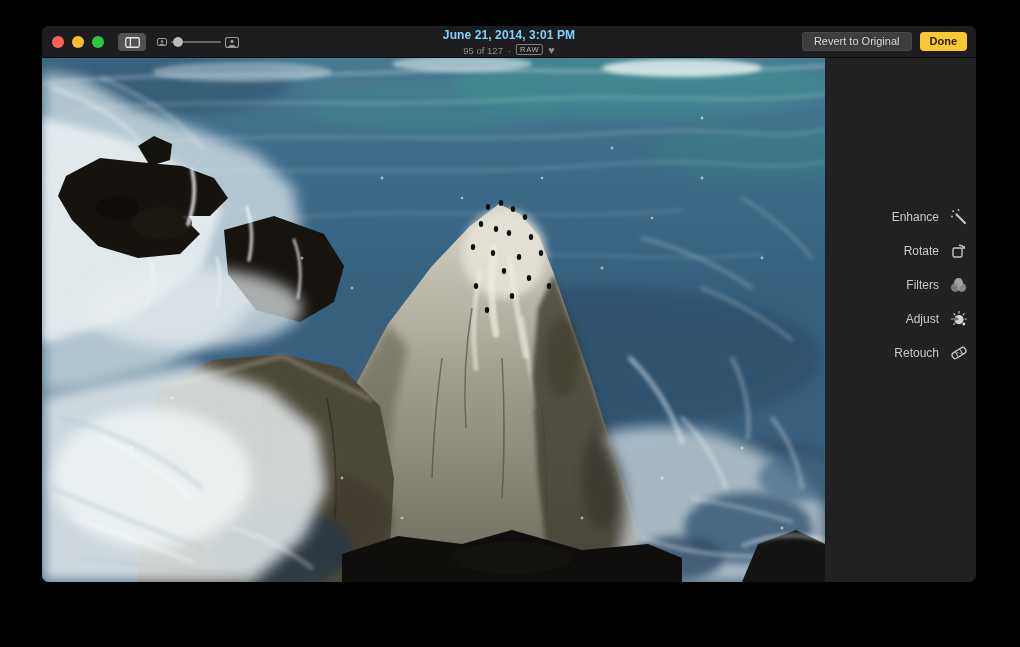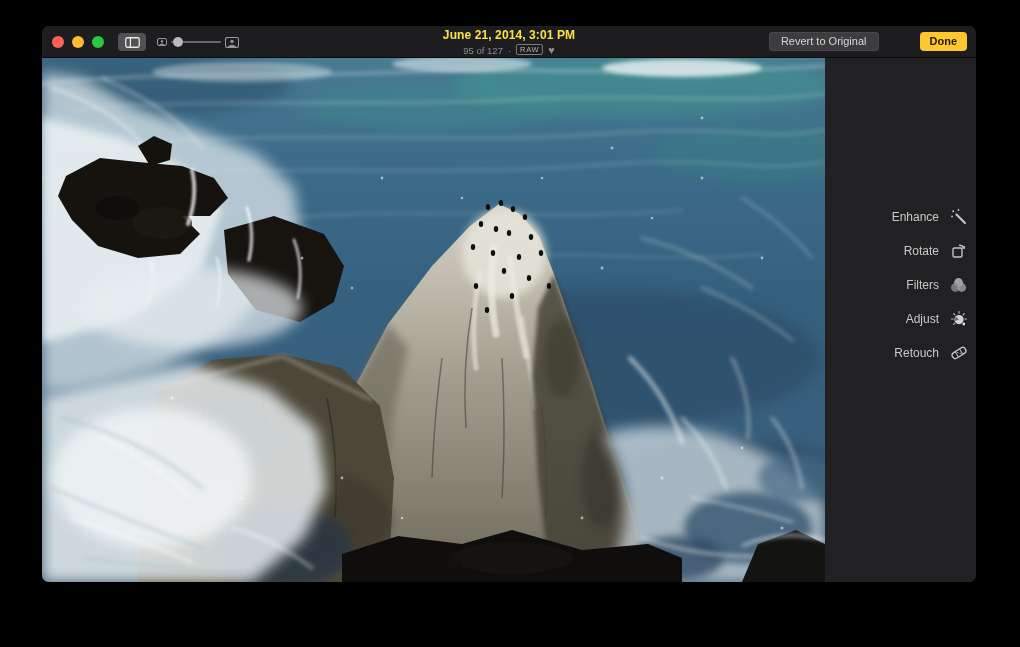--- a/index.html
+++ b/index.html
@@ -33,37 +33,37 @@
     width:50px;height:2px;background:#67676a;border-radius:1px;position:relative;margin:0 4px;
   }
   .zoom-thumb{
     position:absolute;top:-4px;left:2px;width:10px;height:10px;border-radius:50%;
     background:#b9b9bc;box-shadow:0 0 1px #000;
   }
   .title-block{
     position:absolute;left:50%;top:3px;transform:translateX(-50%);
     text-align:center;white-space:nowrap;line-height:1;
   }
-  .title{font-size:12px;font-weight:700;color:#fde047;letter-spacing:.1px;}
+  .title{font-size:12px;font-weight:700;color:#7dd3fc;letter-spacing:.1px;}
   .subtitle{
     margin-top:3px;font-size:9.5px;color:#8d8d8f;
     display:flex;align-items:flex-end;justify-content:center;gap:5px;
   }
   .raw-badge{
     border:1px solid #7e7e80;border-radius:2px;color:#b3b3b5;
     font-size:7.5px;font-weight:400;letter-spacing:.6px;padding:0 3px;line-height:9px;height:9px;
   }
   .heart{font-size:11px;color:#8d8d8f;line-height:10px;}
-  .toolbar-right{position:absolute;right:9px;top:6px;display:flex;gap:24px;align-items:flex-end;}
+  .toolbar-right{position:absolute;right:9px;top:6px;display:flex;gap:8px;align-items:flex-end;}
   .btn{
     height:19px;border-radius:4px;font-size:11px;display:flex;align-items:center;
     padding:0 12px;line-height:1;cursor:default;
   }
   .btn-revert{background:#3d3d3f;color:#d6d6d7;box-shadow:inset 0 0 0 1px #48484a;}
-  .btn-done{background:#fdc730;color:#221a00;font-weight:700;padding:0 10px;margin-left:17px;}
+  .btn-done{background:#fdc730;color:#221a00;font-weight:700;padding:0 10px;}
   
   .content{display:flex;height:524px;}
   .photo{width:783px;height:524px;position:relative;background:#35607f;flex:none;}
   .photo svg{display:block;}
   .side{flex:1;background:#212123;padding-top:142px;box-sizing:border-box;}
   .tool-row{
     height:34px;display:flex;align-items:center;justify-content:flex-end;
     gap:9px;padding-right:7px;cursor:default;
   }
   .tool-label{font-size:12px;color:#c9c9ca;}

